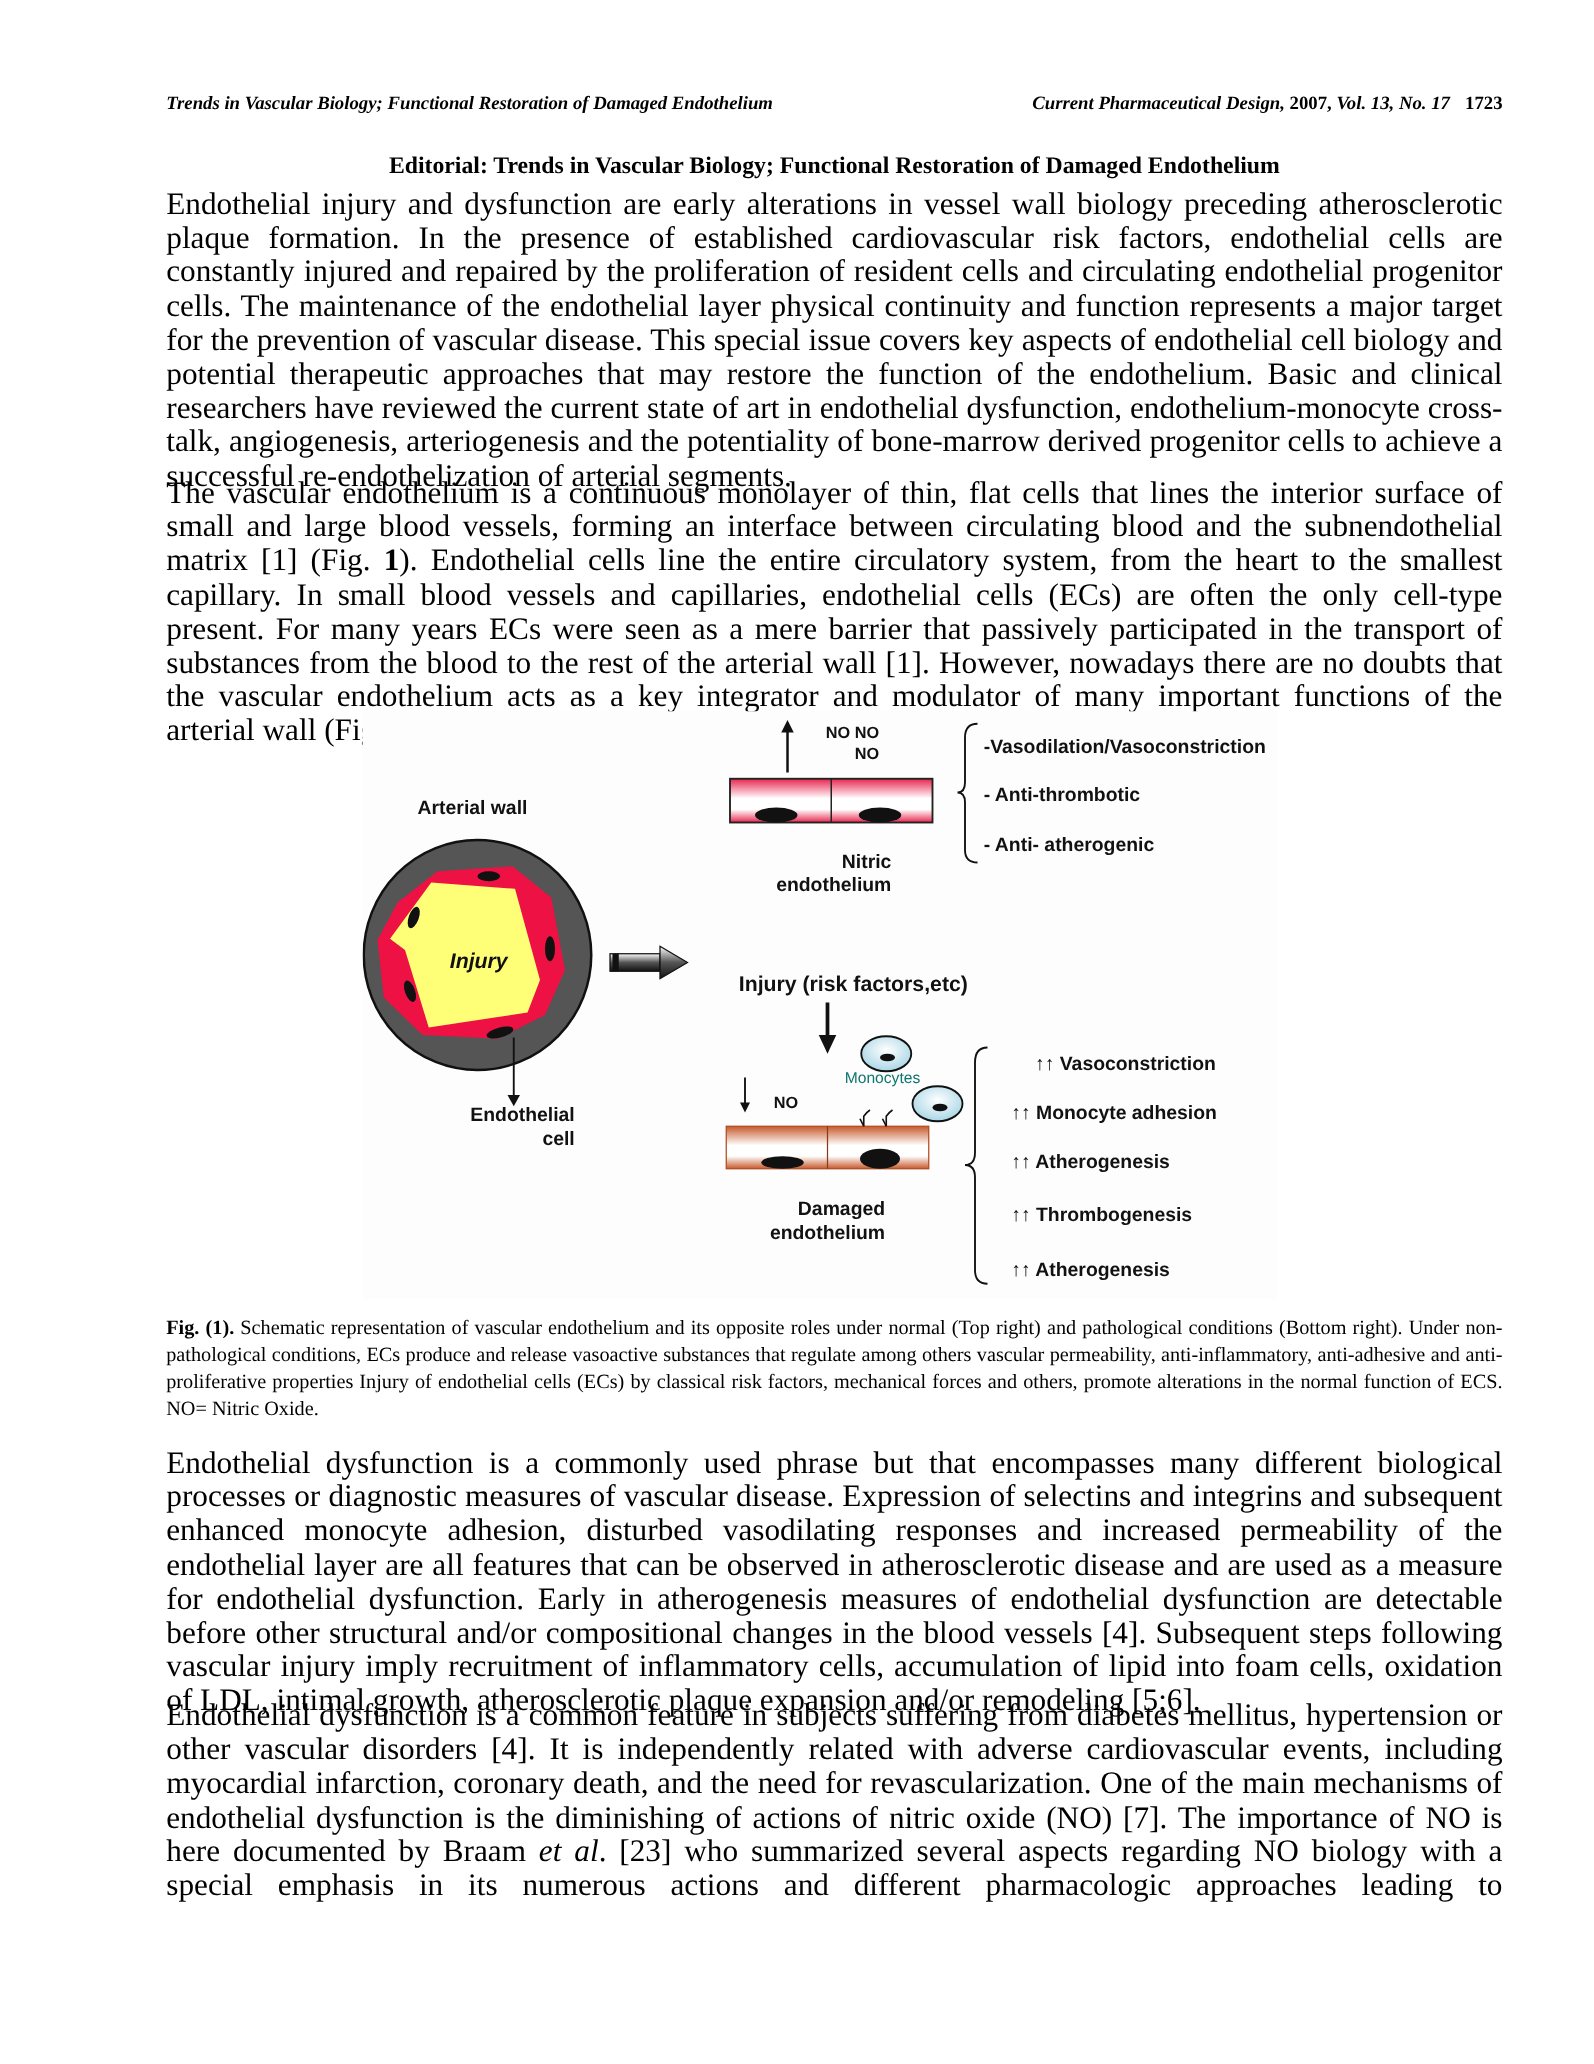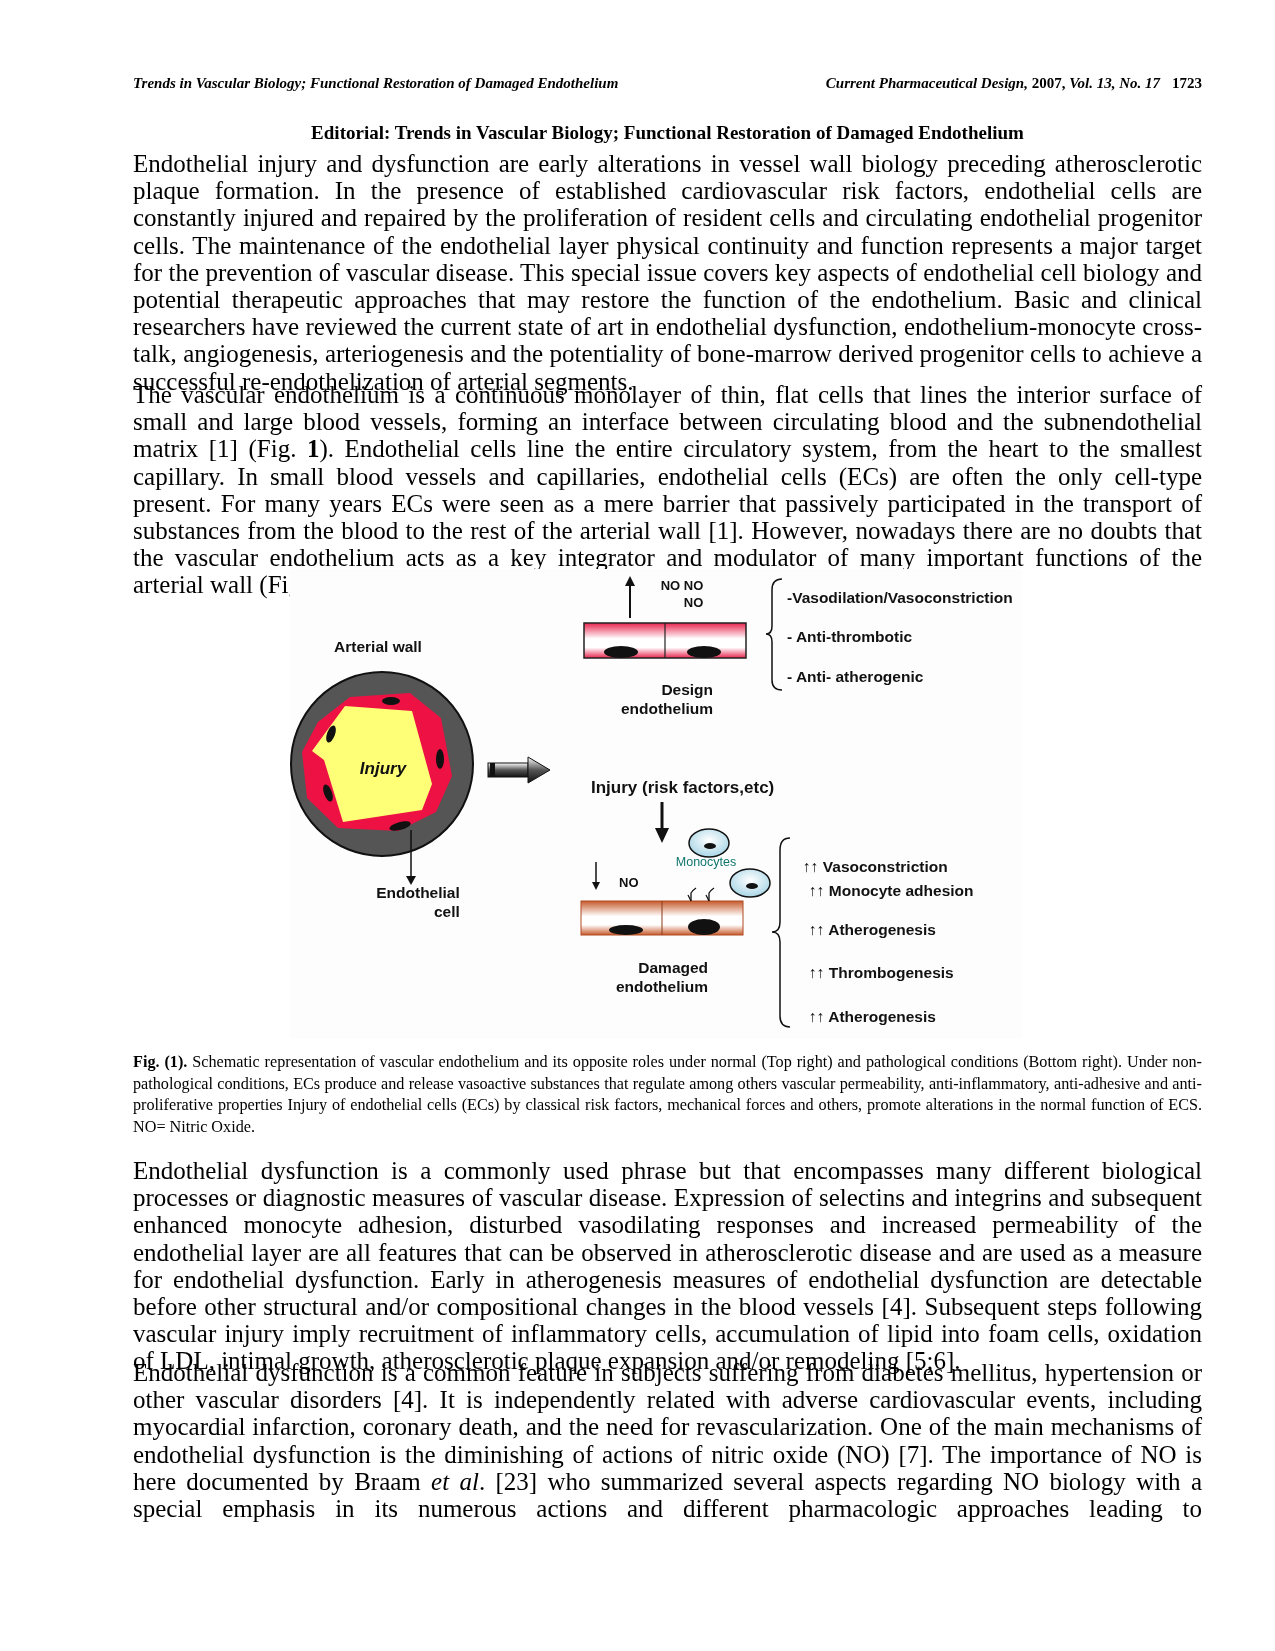--- a/index.html
+++ b/index.html
@@ -127,38 +127,38 @@
   <div class="fig-label center" style="left:128px; top:314px;">
     <div>Endothelial</div>
     <div>cell</div>
   </div>
 
   <div class="fig-label center" style="left:392px; top:8px; font-size:13px; line-height:17px;">
     <div>NO NO</div>
     <div>NO</div>
   </div>
   <div class="fig-label center" style="left:377px; top:111px;">
-    <div>Design</div>
+    <div>Nitric</div>
     <div>endothelium</div>
   </div>
 
   <div class="fig-label mid" style="left:497px; top:29px;">-Vasodilation/Vasoconstriction</div>
   <div class="fig-label mid" style="left:497px; top:68px;">- Anti-thrombotic</div>
   <div class="fig-label mid" style="left:497px; top:108px;">- Anti- atherogenic</div>
 
   <div class="fig-label mid" style="left:301px; top:219px; font-size:17px;">Injury (risk factors,etc)</div>
   <div class="fig-label center" style="left:416px; top:284px; font-weight:normal; font-size:12.5px; color:#0f766e;">Monocytes</div>
   <div class="fig-label mid" style="left:329px; top:313px; font-size:13px;">NO</div>
 
   <div class="fig-label center" style="left:372px; top:389px;">
     <div>Damaged</div>
     <div>endothelium</div>
   </div>
 
-  <div class="fig-label mid" style="left:513px; top:283px;margin-top:15px;">↑↑ Vasoconstriction</div>
+  <div class="fig-label mid" style="left:538px; top:283px;">↑↑ Vasoconstriction</div>
   <div class="fig-label mid" style="left:519px; top:322px;">↑↑ Monocyte adhesion</div>
   <div class="fig-label mid" style="left:519px; top:361px;">↑↑ Atherogenesis</div>
   <div class="fig-label mid" style="left:519px; top:404px;">↑↑ Thrombogenesis</div>
   <div class="fig-label mid" style="left:519px; top:448px;">↑↑ Atherogenesis</div>
 </div>
 
 <p class="caption" style="margin:0;"><b>Fig. (1).</b><span> Schematic representation of vascular endothelium and its opposite roles under normal (Top right) and pathological conditions (Bottom right). Under non-pathological conditions, ECs produce and release vasoactive substances that regulate among others vascular permeability, anti-inflammatory, anti-adhesive and anti-proliferative properties Injury of endothelial cells (ECs) by classical risk factors, mechanical forces and others, promote alterations in the normal function of ECS. NO= Nitric Oxide.</span></p>
 
 <p class="para" style="top:1157px; margin:0;">Endothelial dysfunction is a commonly used phrase but that encompasses many different biological processes or diagnostic measures of vascular disease. Expression of selectins and integrins and subsequent enhanced monocyte adhesion, disturbed vasodilating responses and increased permeability of the endothelial layer are all features that can be observed in atherosclerotic disease and are used as a measure for endothelial dysfunction. Early in atherogenesis measures of endothelial dysfunction are detectable before other structural and/or compositional changes in the blood vessels [4]. Subsequent steps following vascular injury imply recruitment of inflammatory cells, accumulation of lipid into foam cells, oxidation of LDL, intimal growth, atherosclerotic plaque expansion and/or remodeling [5;6].</p>
 

